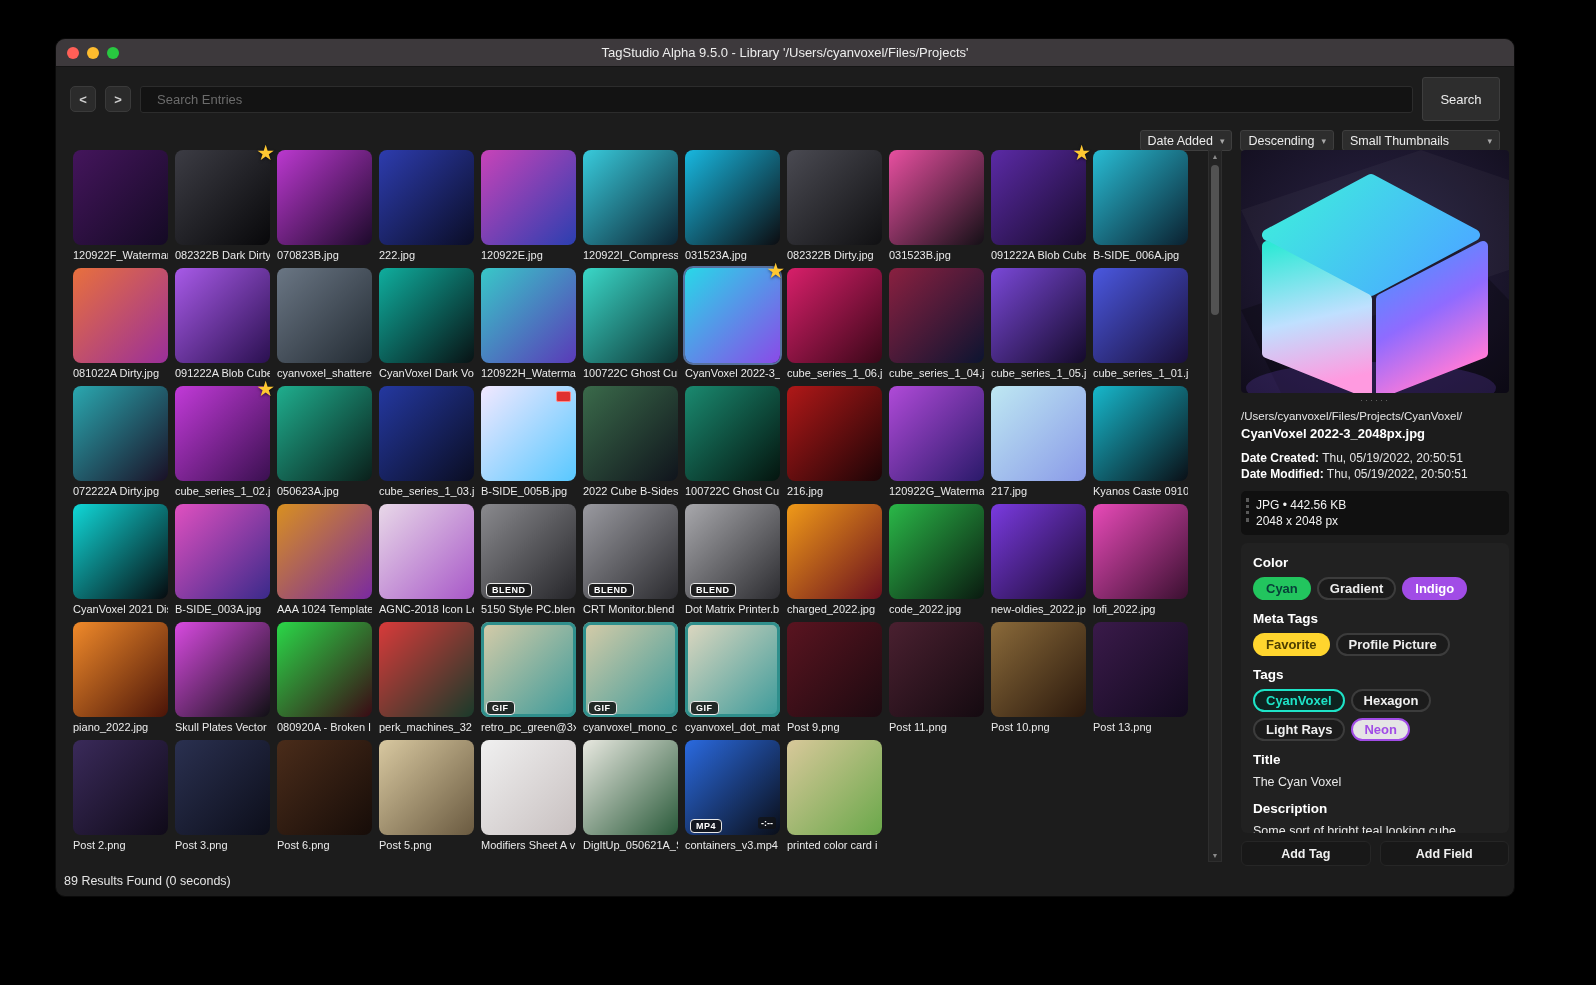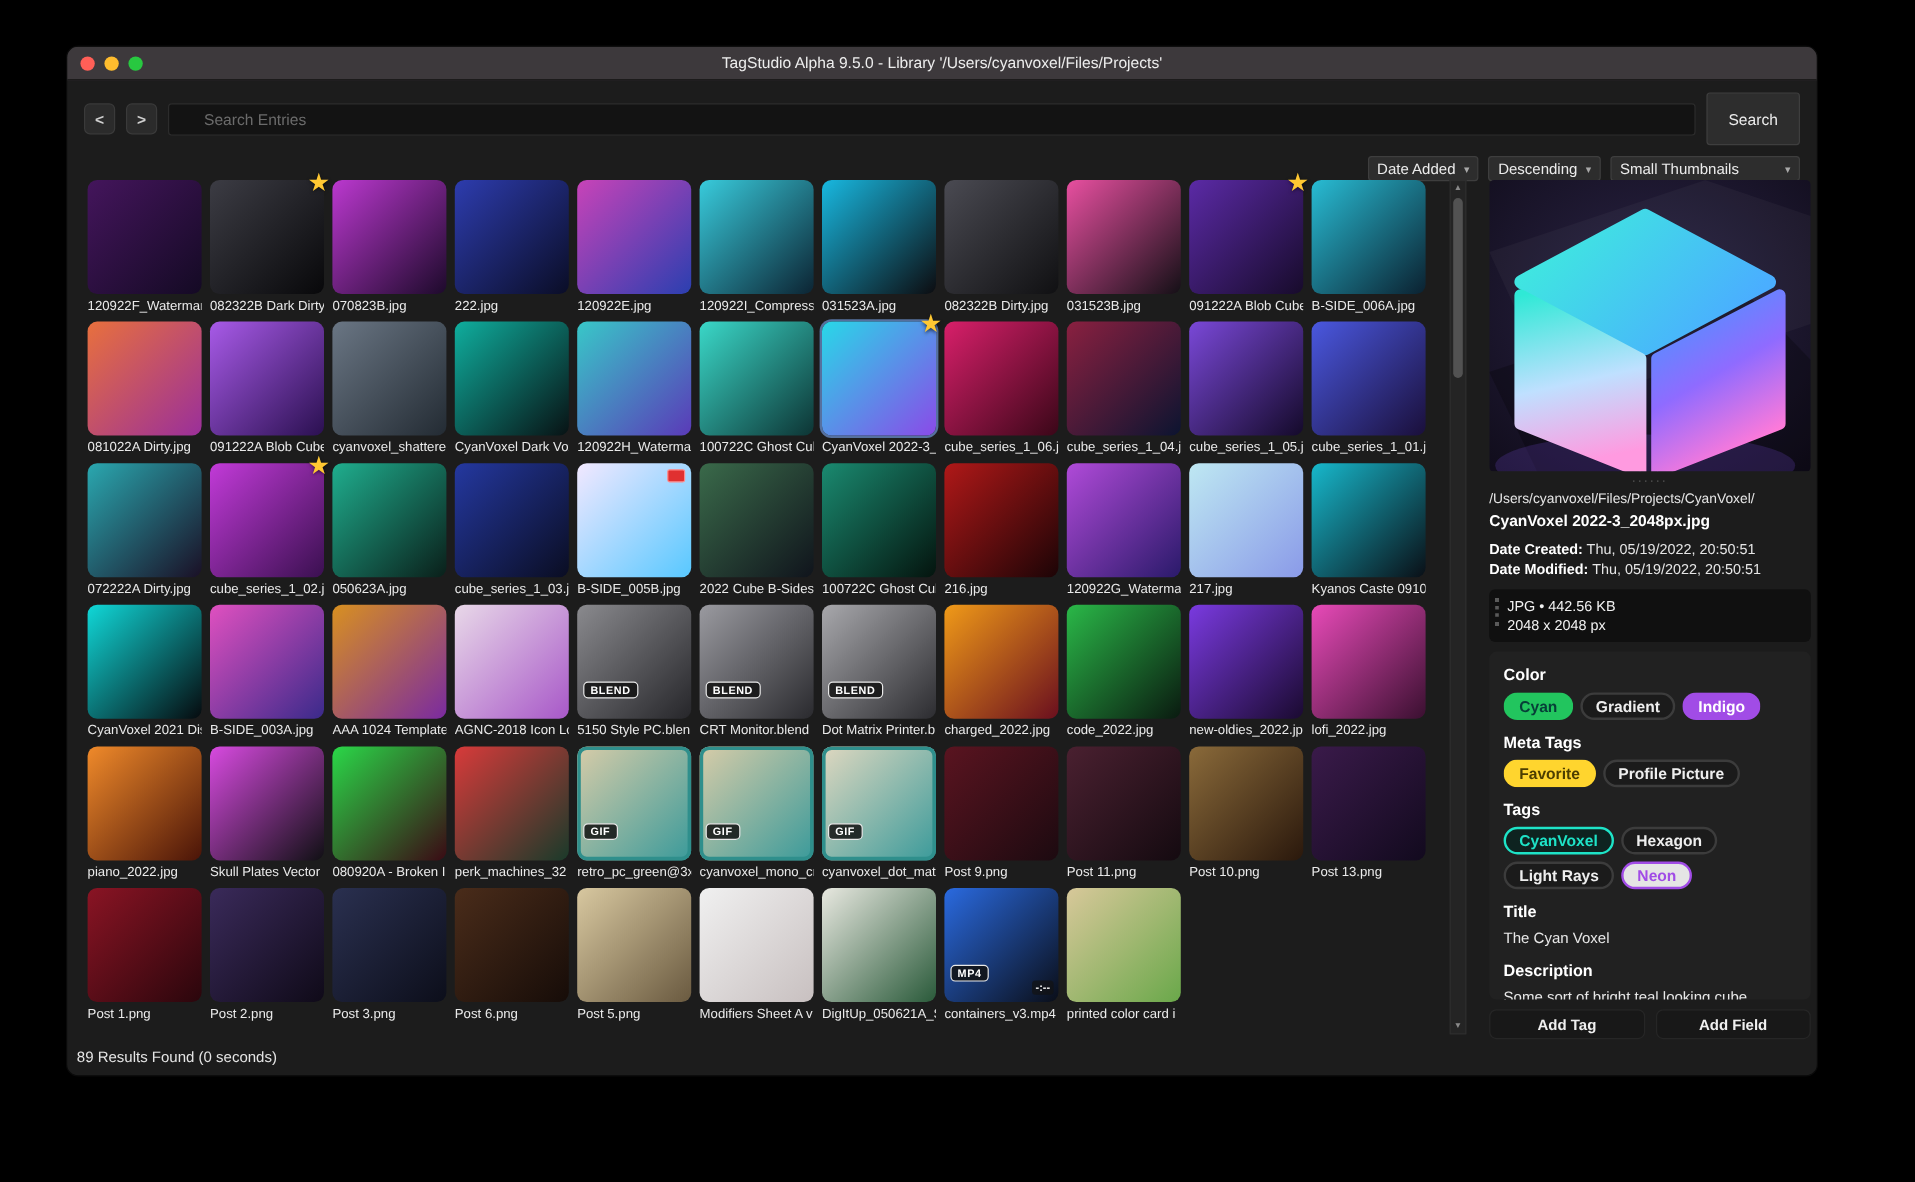--- a/index.html
+++ b/index.html
@@ -12,42 +12,42 @@
   .titlebar { height:28px; background:#3d393c; display:flex; align-items:center; justify-content:center; position:relative; border-bottom:1px solid #141414; }
   .titlebar .title { font-size:13px; font-weight:normal; color:#ededed; }
   .lights { position:absolute; left:11px; top:8px; display:flex; gap:8px; }
   .light { width:12px; height:12px; border-radius:50%; }
 
   
   .toolbar { display:flex; align-items:center; gap:9px; padding:10px 14px 0 14px; }
   .navbtn { width:26px; height:26px; background:#2b2b2b; border:1px solid #3a3a3a; border-radius:5px;
             color:#cfcfcf; font-size:13px; font-weight:bold; display:flex; align-items:center; justify-content:center; }
   .searchbox { flex:1; height:27px; background:#131313; border:1px solid #2c2c2c; border-radius:3px;
-               color:#ddd; font-size:13px; padding:0 29px; outline:none; font-family:"Liberation Sans",sans-serif; }
+               color:#ddd; font-size:13px; padding:0 16px; outline:none; font-family:"Liberation Sans",sans-serif; }
   .searchbox::placeholder { color:#6b6b6b; }
   .searchbtn { width:78px; height:44px; background:#2d2d2d; border:1px solid #3e3e3e; border-radius:3px;
                color:#ececec; font-size:13px; display:flex; align-items:center; justify-content:center; }
 
   
   .sortbar { display:flex; justify-content:flex-end; gap:8px; padding:9px 14px 0 14px; }
   .dd { height:21px; background:#2d2d2d; border:1px solid #3e3e3e; border-radius:3px; color:#ececec;
         font-size:12.5px; display:flex; align-items:center; gap:7px; padding:0 7px; }
   .dd .chev { color:#a8a8a8; font-size:9px; }
   .dd.wide { width:158px; justify-content:space-between; }
 
   
   .grid { position:absolute; left:17px; top:111px; width:1120px;
           display:grid; grid-template-columns:repeat(11,95px); column-gap:7px; row-gap:6px; }
   .cell { width:95px; }
   .tile { width:95px; height:95px; border-radius:8px; position:relative; }
   .tile.sel { box-shadow:0 0 0 2px #56719f; }
   .tile.frame { box-shadow:inset 0 0 0 3px #2f8f8c; }
   .caption { margin-top:3px; width:95px; font-size:11px; color:#eaeaea; white-space:nowrap; overflow:hidden; line-height:14px; }
   .star { position:absolute; top:-8px; right:-5px; color:#ffc832; font-size:21px; line-height:21px; text-shadow:0 1px 3px rgba(0,0,0,.6); }
-  .fbadge { position:absolute; left:5px; bottom:17px; background:rgba(18,18,18,.85); border:1.5px solid #e8e8e8;
+  .fbadge { position:absolute; left:5px; bottom:2px; background:rgba(18,18,18,.85); border:1.5px solid #e8e8e8;
             color:#fff; font-weight:bold; font-size:9px; letter-spacing:.5px; padding:1px 5px; border-radius:4px; }
   .dur { position:absolute; right:4px; bottom:6px; color:#fff; font-weight:bold; font-size:9px;
          background:rgba(18,18,18,.7); padding:1px 3px; border-radius:3px; }
   .chip { position:absolute; top:5px; right:5px; width:15px; height:11px; background:#e03030; border-radius:2px; border:1px solid #ff8a8a; }
 
   
   .scrollbar { position:absolute; left:1152px; top:111px; width:14px; height:712px; background:#242424; border:1px solid #2e2e2e; }
   .scroll-arrow { position:absolute; left:0; width:12px; text-align:center; color:#8a8a8a; font-size:7px; }
   .scroll-thumb { position:absolute; left:2px; top:14px; width:8px; height:150px; background:#525252; border-radius:4px; }
 
@@ -642,29 +642,20 @@
     <div class="cell">
       <div class="tile" style="background: linear-gradient(135deg, rgb(58, 26, 74), rgb(18, 10, 30));">
         
         
         
         
       </div>
       <div class="caption">Post 13.png</div>
     </div>
 
-    <div class="cell">
-      <div class="tile" style="background: linear-gradient(135deg, rgb(138, 20, 36), rgb(42, 6, 12));">
-        
-        
-        
-        
-      </div>
-      <div class="caption">Post 1.png</div>
-    </div>
 
     <div class="cell">
       <div class="tile" style="background: linear-gradient(135deg, rgb(58, 42, 90), rgb(15, 10, 24));">
         
         
         
         
       </div>
       <div class="caption">Post 2.png</div>
     </div>

